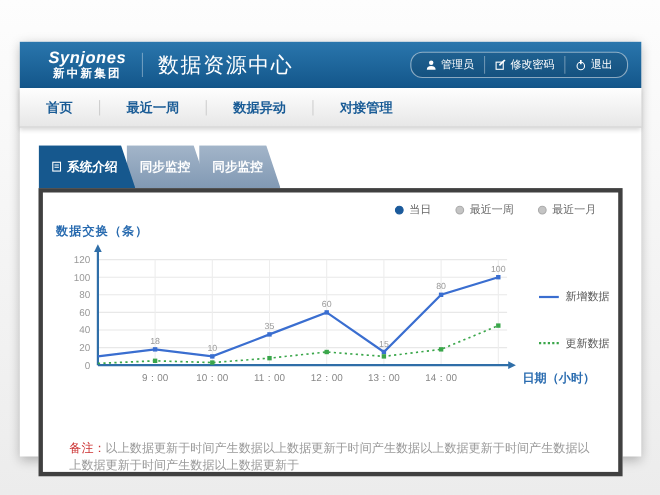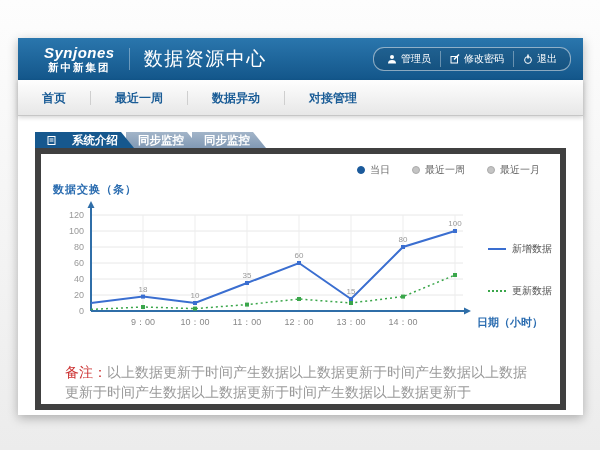--- a/index.html
+++ b/index.html
@@ -37,43 +37,43 @@
     display:flex; align-items:center; position:relative; z-index:2;
   }
   .nav-item {
     font-size:12px; font-weight:bold; color:#1a5c96; text-decoration:none;
     padding:0 24px; line-height:14px; cursor:pointer;
   }
   .nav-item + .nav-item { border-left:1px solid #cfcfcf; }
   
   .tabs { display:flex; margin:16px 0 0 17px; align-items:flex-end; position:relative; z-index:1; }
   .tab {
-    height:16px; padding:0 16px 0 12px; margin-right:-8px;
-    display:flex; align-items:center; gap:16px;
+    height:39px; padding:0 16px 0 12px; margin-right:-8px;
+    display:flex; align-items:center; gap:5px;
     font-size:11.5px; font-weight:bold; color:#fff; cursor:pointer;
     clip-path:polygon(0 0, calc(100% - 13px) 0, 100% 100%, 0 100%);
     background:linear-gradient(#a3b5c9,#8199b4);
   }
   .tab.active { background:#16588e; z-index:2; position:relative; }
   
   .panel {
     position:relative; margin:0 17px; height:262px;
-    border:6px solid #404040; background:#fff;
+    border:4px solid #404040; background:#fff;
   }
   .filter-row { display:flex; justify-content:flex-end; gap:22px; padding:7px 20px 0 0; height:24px; }
   .radio-option { display:flex; align-items:center; gap:5px; font-size:10px; color:#666; cursor:pointer; }
   .radio-dot { width:8px; height:8px; border-radius:50%; background:#c4c4c4; border:1px solid #ababab; }
   .radio-option.selected .radio-dot { background:#1b5a9b; border-color:#1b5a9b; }
   .y-axis-title { font-size:11px; font-weight:bold; color:#2a6cb0; padding:4px 0 0 12px; letter-spacing:1px; }
   .chart-wrap { padding-left:14px; margin-top:2px; }
   .legend { position:absolute; right:8px; top:88px; display:flex; flex-direction:column; gap:28px; }
   .legend-item { display:flex; align-items:center; gap:6px; font-size:10px; color:#555; }
   .swatch-solid { width:18px; height:0; border-top:2px solid #3a6ed0; }
   .swatch-dotted { width:18px; height:0; border-top:2px dotted #3aa64a; }
-  .note { margin-top:20px; padding:0 24px; font-size:14px; line-height:1.4; }
+  .note { margin-top:36px; padding:0 24px; font-size:11px; line-height:1.4; }
   .note-label { color:#cc3333; }
   .note-text { color:#999; }
 </style>
 </head>
 <body>
 
 <div class="window">
 
   <div class="header">
     <div class="logo">

